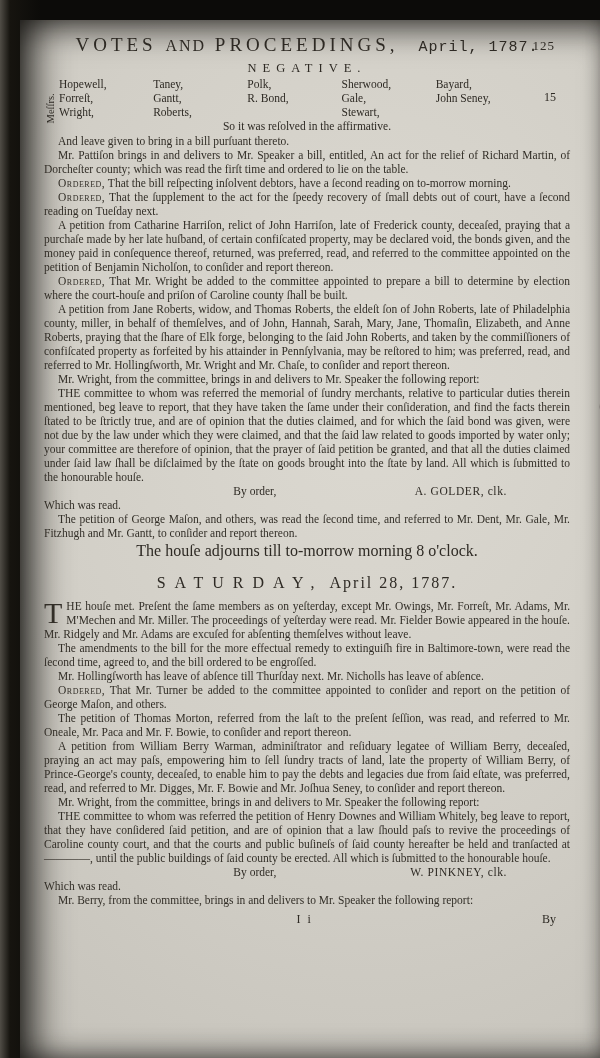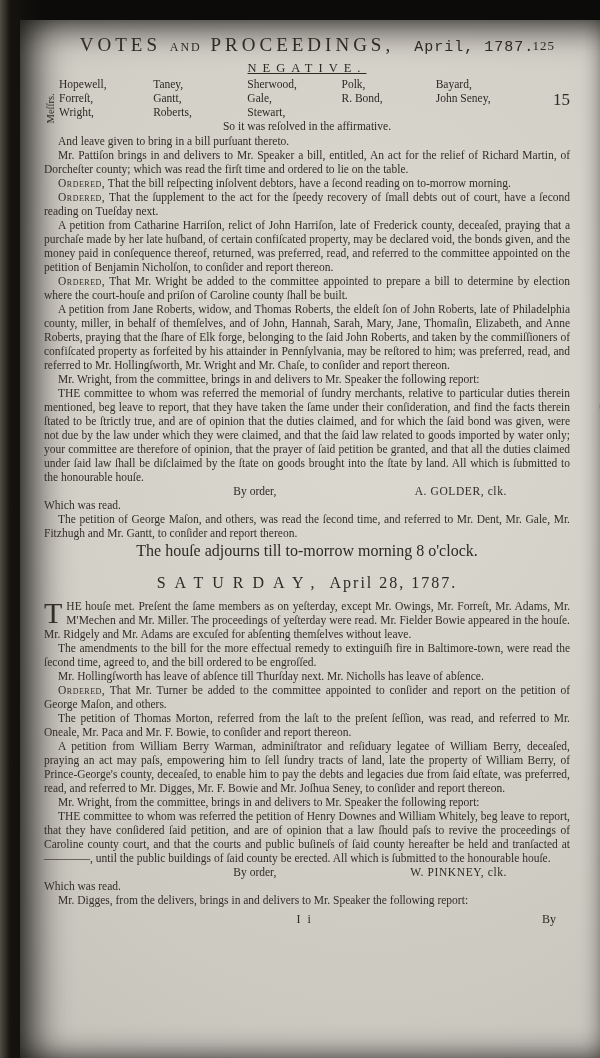--- a/index.html
+++ b/index.html
@@ -23,36 +23,36 @@
       inset -6px 0 20px -10px rgba(20, 18, 15, 0.35),
       inset 0 -20px 28px -18px rgba(20, 18, 15, 0.5);
     color: #2e2a24;
     padding: 14px 30px 8px 24px;
   }
   .content { position: relative; }
 
   
   .header { position: relative; text-align: center; margin-bottom: 5px; white-space: nowrap; }
   .htitle { font-size: 19px; letter-spacing: 4px; }
-  .hand { font-size: 12px; letter-spacing: 2px; font-family: Liberation Serif, serif; }
+  .hand { font-size: 16px; letter-spacing: 2px; font-family: Liberation Serif, serif; }
   .hdate { font-size: 15px; letter-spacing: 1px; margin-left: 20px; font-family: Liberation Mono, monospace; }
   .pagenum { position: absolute; right: 15px; top: 4px; font-size: 13px; letter-spacing: 1px; }
 
   
-  .neg-heading { text-align: center; font-size: 12.5px; letter-spacing: 6px; margin-bottom: 1px; text-decoration: underline; }
+  .neg-heading { text-align: center; font-size: 12.5px; letter-spacing: 6px; margin-bottom: 1px; }
   .neg-table { display: flex; font-size: 11.5px; line-height: 1.22; }
   .messrs { width: 15px; position: relative; }
   .messrs span {
     position: absolute; left: -15px; top: 18px;
     transform: rotate(-90deg); transform-origin: center;
     white-space: nowrap; font-size: 10.5px; display: block; width: 44px;
   }
   .neg-col { flex: 1; }
   .neg-col.wide { flex: 1.15; }
-  .neg-count { width: 26px; text-align: right; padding-top: 13px; font-size: 17px; }
+  .neg-count { width: 26px; text-align: left; padding-top: 13px; font-size: 12px; }
   .center-line { text-align: center; font-size: 11.5px; margin: 1px 0 2px; }
 
   
   .para { font-size: 11.5px; line-height: 1.22; text-align: justify; color: #322e27; }
   .para.indent { text-indent: 14px; }
   .smallcaps { font-variant: small-caps; letter-spacing: 0.5px; }
   .byorder { display: flex; font-size: 11.5px; line-height: 1.22; }
   .byorder .bo { margin-left: 36%; }
   .byorder .sig { margin-left: auto; margin-right: 63px; letter-spacing: 0.6px; }
   .centerpara { text-align: center; font-size: 16px; line-height: 1.22; }
@@ -98,27 +98,27 @@
         <div>Hopewell,</div>
         <div>Forreſt,</div>
         <div>Wright,</div>
       </div>
       <div class="neg-col">
         <div>Taney,</div>
         <div>Gantt,</div>
         <div>Roberts,</div>
       </div>
       <div class="neg-col">
+        <div>Polk,</div>
+        <div>R. Bond,</div>
+      </div>
+      <div class="neg-col">
         <div>Sherwood,</div>
         <div>Gale,</div>
         <div>Stewart,</div>
-      </div>
-      <div class="neg-col">
-        <div>Polk,</div>
-        <div>R. Bond,</div>
       </div>
       <div class="neg-col wide">
         <div>Bayard,</div>
         <div>John Seney,</div>
       </div>
       <div class="neg-count">15</div>
     </div>
 
     <div class="center-line">So it was reſolved in the affirmative.</div>
 
@@ -149,21 +149,21 @@
     <p class="para indent"><span class="smallcaps">Ordered,</span> <span>That Mr. Turner be added to the committee appointed to conſider and report on the petition of George Maſon, and others.</span></p>
     <p class="para indent">The petition of Thomas Morton, referred from the laſt to the preſent ſeſſion, was read, and referred to Mr. Oneale, Mr. Paca and Mr. F. Bowie, to conſider and report thereon.</p>
     <p class="para indent">A petition from William Berry Warman, adminiſtrator and reſiduary legatee of William Berry, deceaſed, praying an act may paſs, empowering him to ſell ſundry tracts of land, late the property of William Berry, of Prince-George's county, deceaſed, to enable him to pay the debts and legacies due from ſaid eſtate, was preferred, read, and referred to Mr. Digges, Mr. F. Bowie and Mr. Joſhua Seney, to conſider and report thereon.</p>
     <p class="para indent">Mr. Wright, from the committee, brings in and delivers to Mr. Speaker the following report:</p>
     <p class="para indent">THE committee to whom was referred the petition of Henry Downes and William Whitely, beg leave to report, that they have conſidered ſaid petition, and are of opinion that a law ſhould paſs to revive the proceedings of Caroline county court, and that the courts and public buſineſs of ſaid county hereafter be held and tranſacted at ————, until the public buildings of ſaid county be erected.  All which is ſubmitted to the honourable houſe.</p>
     <div class="byorder">
       <span class="bo">By order,</span>
       <span class="sig">W. PINKNEY, clk.</span>
     </div>
     <p class="para">Which was read.</p>
-    <p class="para indent">Mr. Digges, from the delivers, brings in and delivers to Mr. Speaker the following report:</p>
+    <p class="para indent">Mr. Berry, from the committee, brings in and delivers to Mr. Speaker the following report:</p>
 
     <div class="pfooter">
       <span class="sig-mark">I i</span>
       <span class="catchword">By</span>
     </div>
 
   </div>
 </div>
 
 </body></html>

